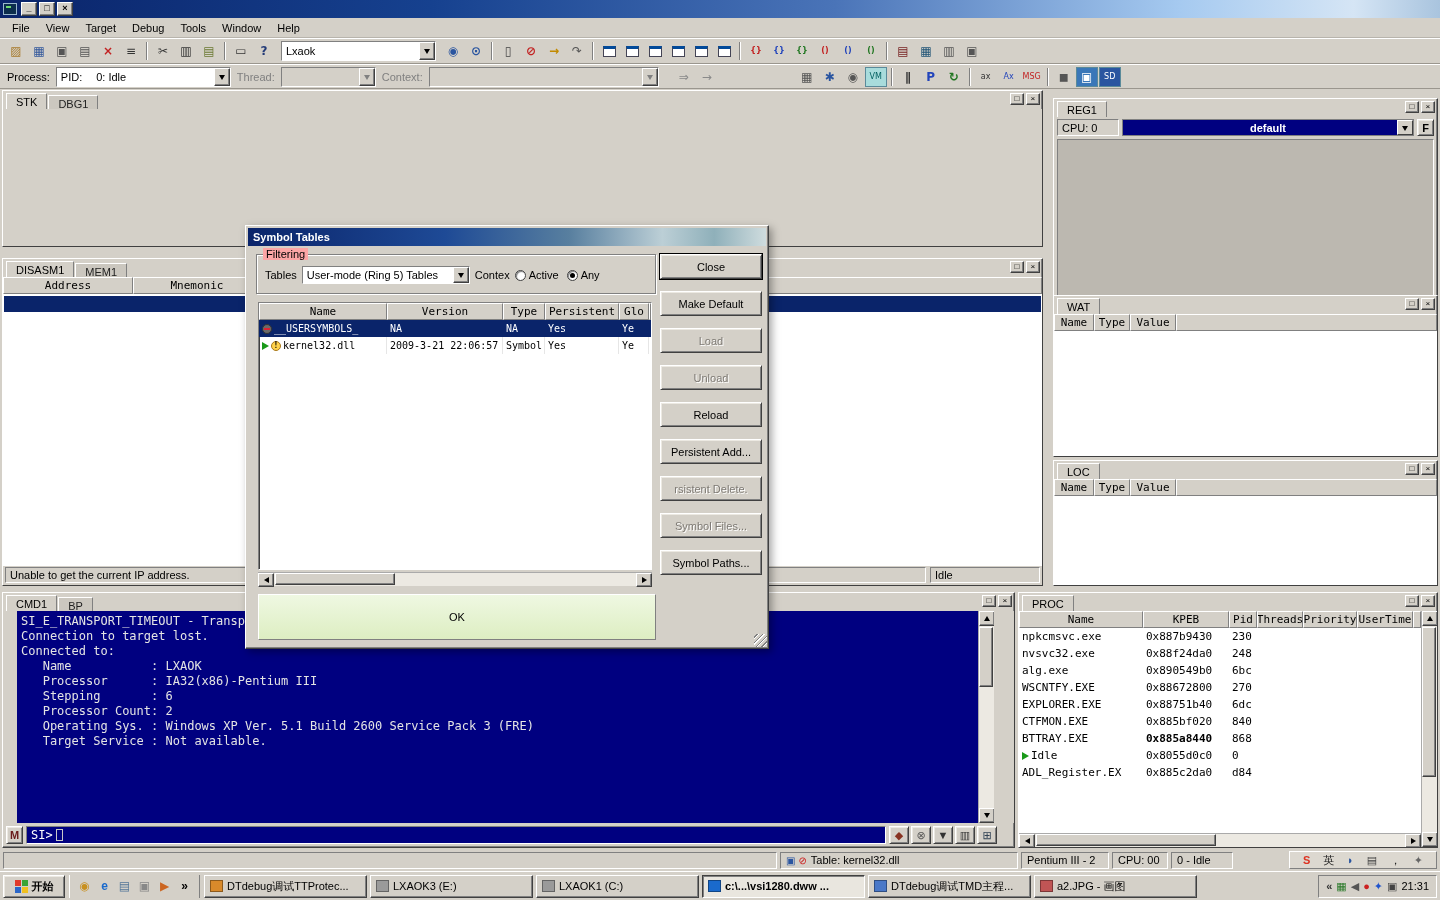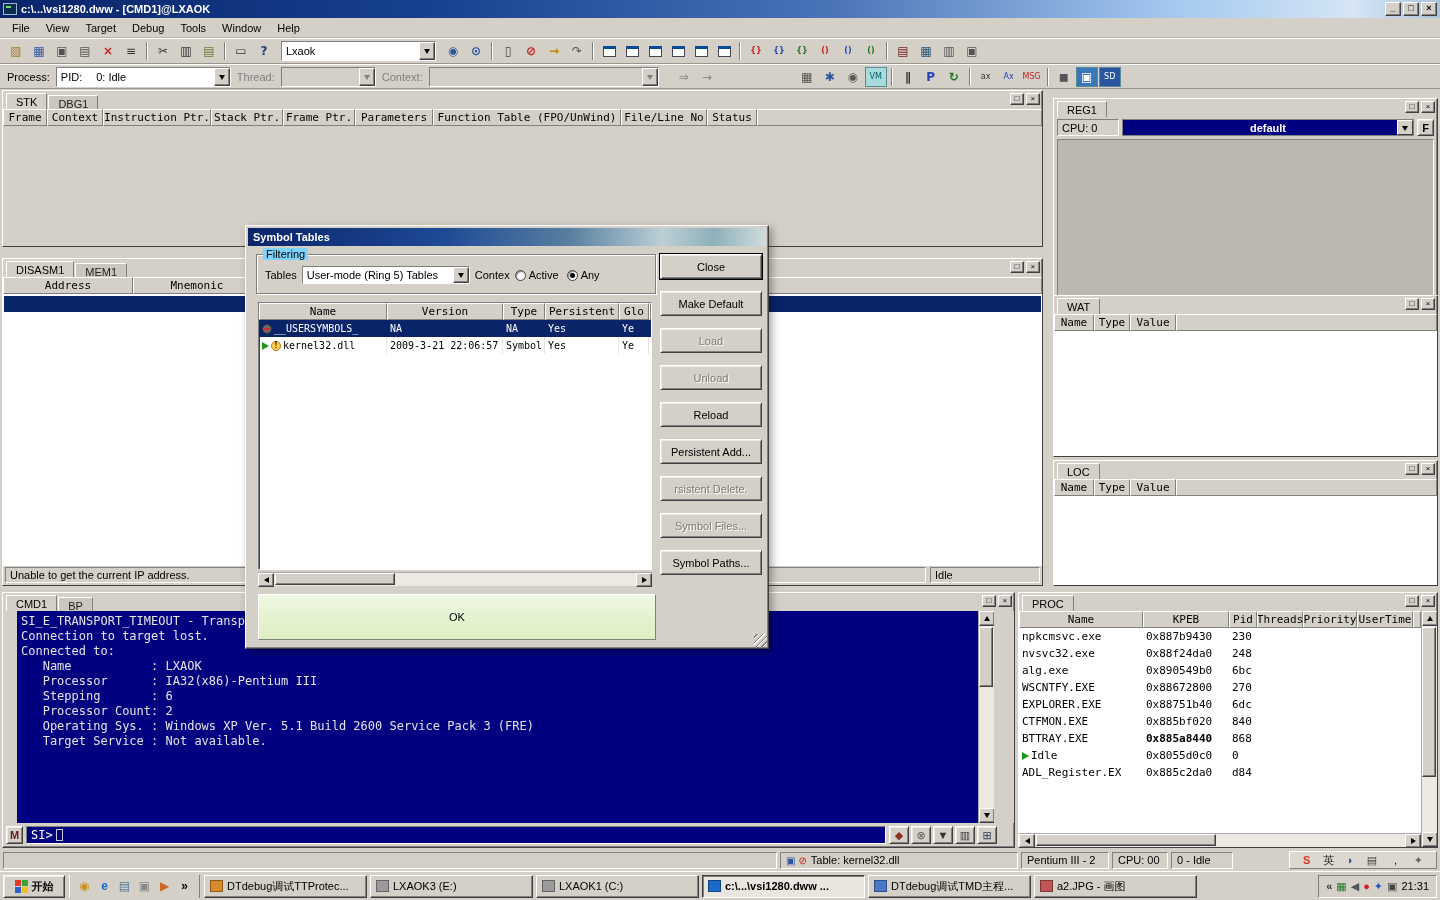--- a/index.html
+++ b/index.html
@@ -110,21 +110,21 @@
 .tri-up{border-left:3px solid transparent;border-right:3px solid transparent;border-bottom:5px solid #000}
 .tri-down{border-left:3px solid transparent;border-right:3px solid transparent;border-top:5px solid #000}
 .tri-left{border-top:3px solid transparent;border-bottom:3px solid transparent;border-right:5px solid #000}
 .tri-right{border-top:3px solid transparent;border-bottom:3px solid transparent;border-left:5px solid #000}
 
 
 #dialog{position:absolute;left:245px;top:225px;width:524px;height:424px;background:#d4d0c8;border:1px solid;border-color:#fff #404040 #404040 #fff;box-shadow:inset -1px -1px 0 #808080,3px 3px 8px rgba(0,0,0,.35);z-index:60;padding:2px}
 #dlg-title{height:18px;background:linear-gradient(90deg,#0a246a 0%,#1e4a96 38%,#587f9f 62%,#bccfd6 80%,#8fb0ba 90%,#cfdcde 100%);color:#fff;font-weight:bold;display:flex;align-items:center;padding:0 5px}
 #dlg-body{position:relative;height:400px}
 #dlg-group{position:absolute;left:8px;top:8px;width:400px;height:40px;border:1px solid #808080;box-shadow:inset 1px 1px 0 #fff,1px 1px 0 #fff}
-#dlg-group-label{position:absolute;left:6px;top:-7px;background:#7dd3fc;padding:0 3px}
+#dlg-group-label{position:absolute;left:6px;top:-7px;background:#fca5a5;padding:0 3px}
 #dlg-group-row{position:absolute;left:8px;top:11px;right:3px;display:flex;align-items:center;gap:5px}
 #dlg-tables-combo{width:168px;height:18px}
 #dlg-radios{display:flex;gap:8px;align-items:center}
 .radio-wrap{display:inline-flex;align-items:center;gap:3px}
 .radio{width:11px;height:11px;border-radius:50%;background:#fff;border:1px solid #404040;box-shadow:inset 1px 1px 1px #808080;flex:0 0 auto}
 .radio.sel::after{content:"";display:block;width:5px;height:5px;border-radius:50%;background:#000;margin:2px}
 #dlg-table{position:absolute;left:10px;top:56px;width:394px;height:268px;background:#fff;border:1px solid;border-color:#808080 #fff #fff #808080;box-shadow:inset 1px 1px 0 #404040;display:flex;flex-direction:column;overflow:hidden}
 #dlg-rows{flex:1;font-family:"DejaVu Sans Mono",monospace;font-size:10px}
 .drow{display:flex;height:17px;align-items:center}
 .drow.selected{background:#0a246a;color:#fff}
@@ -174,21 +174,20 @@
 .tray-ico{font-size:11px;line-height:1}
 .tray-chev{font-weight:bold;color:#333}
 </style>
 </head>
 <body>
 
 <div id="screen">
 
   <div id="titlebar">
     <span id="app-ico"></span>
-    <span id="title-text">c:\...\vsi1280.dww - [CMD1]@LXAOK</span>
     <span id="wbtns">
         <span class="wbtn">_</span>
         <span class="wbtn">□</span>
         <span class="wbtn">×</span>
       </span>
   </div>
 
   <div id="menubar">
       <span class="mitem">File</span>
       <span class="mitem">View</span>
@@ -398,32 +397,20 @@
     <div class="phead">
       <span id="stk-tabs" class="tabs">
           <span class="tab active">STK</span>
           <span class="tab inactive">DBG1</span>
         </span>
       <span id="stk-minis" class="minis">
           <span class="mini">□</span>
           <span class="mini">×</span>
         </span>
     </div>
-    <div id="stk-heads" class="thead">
-        <span class="th" style="width: 44px;">Frame</span>
-        <span class="th" style="width: 56px;">Context</span>
-        <span class="th" style="width: 108px;">Instruction Ptr.</span>
-        <span class="th" style="width: 72px;">Stack Ptr.</span>
-        <span class="th" style="width: 72px;">Frame Ptr.</span>
-        <span class="th" style="width: 78px;">Parameters</span>
-        <span class="th" style="width: 188px;">Function Table (FPO/UnWind)</span>
-        <span class="th" style="width: 86px;">File/Line No</span>
-        <span class="th" style="width: 50px;">Status</span>
-        <span class="th fill"></span>
-      </div>
     <div class="pbody"></div>
   </div>
 
   <div id="disasm-panel" class="panel">
     <div class="phead">
       <span id="disasm-tabs" class="tabs">
           <span class="tab active">DISASM1</span>
           <span class="tab inactive">MEM1</span>
         </span>
       <span id="disasm-minis" class="minis">

